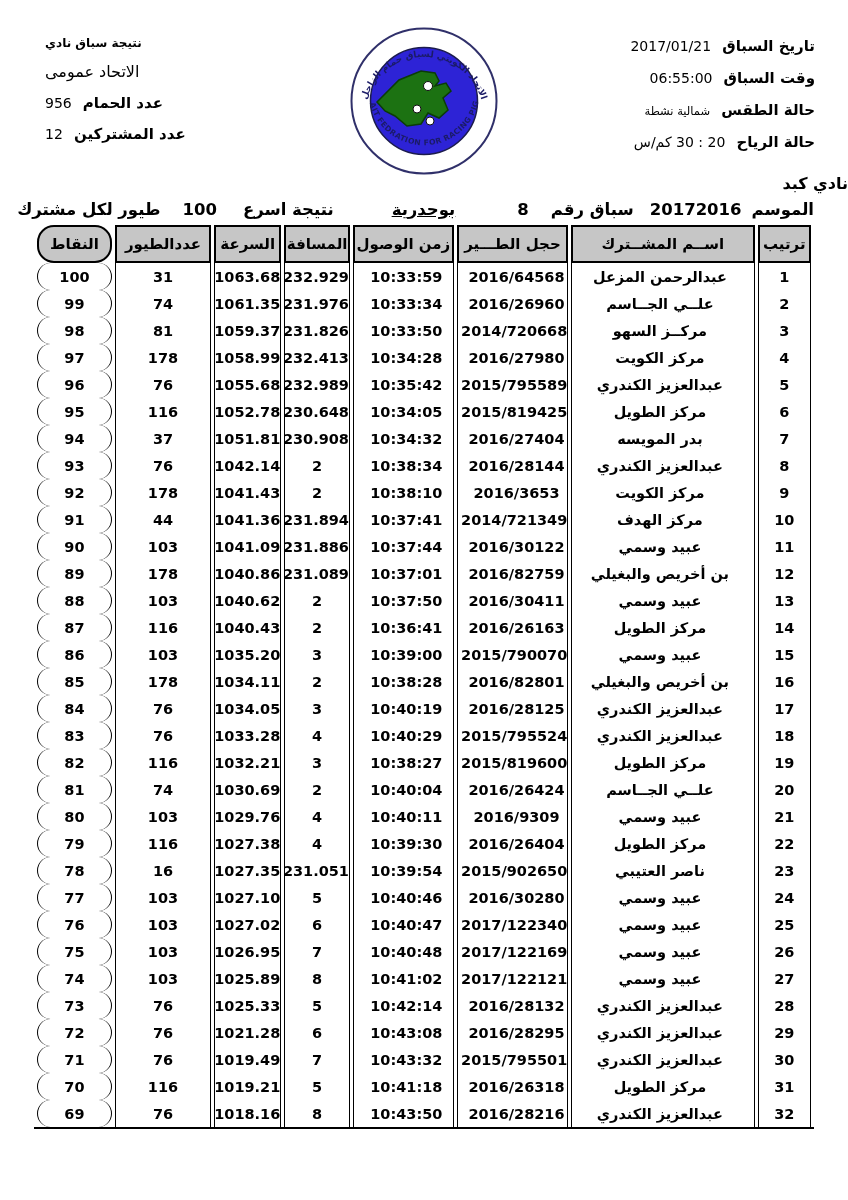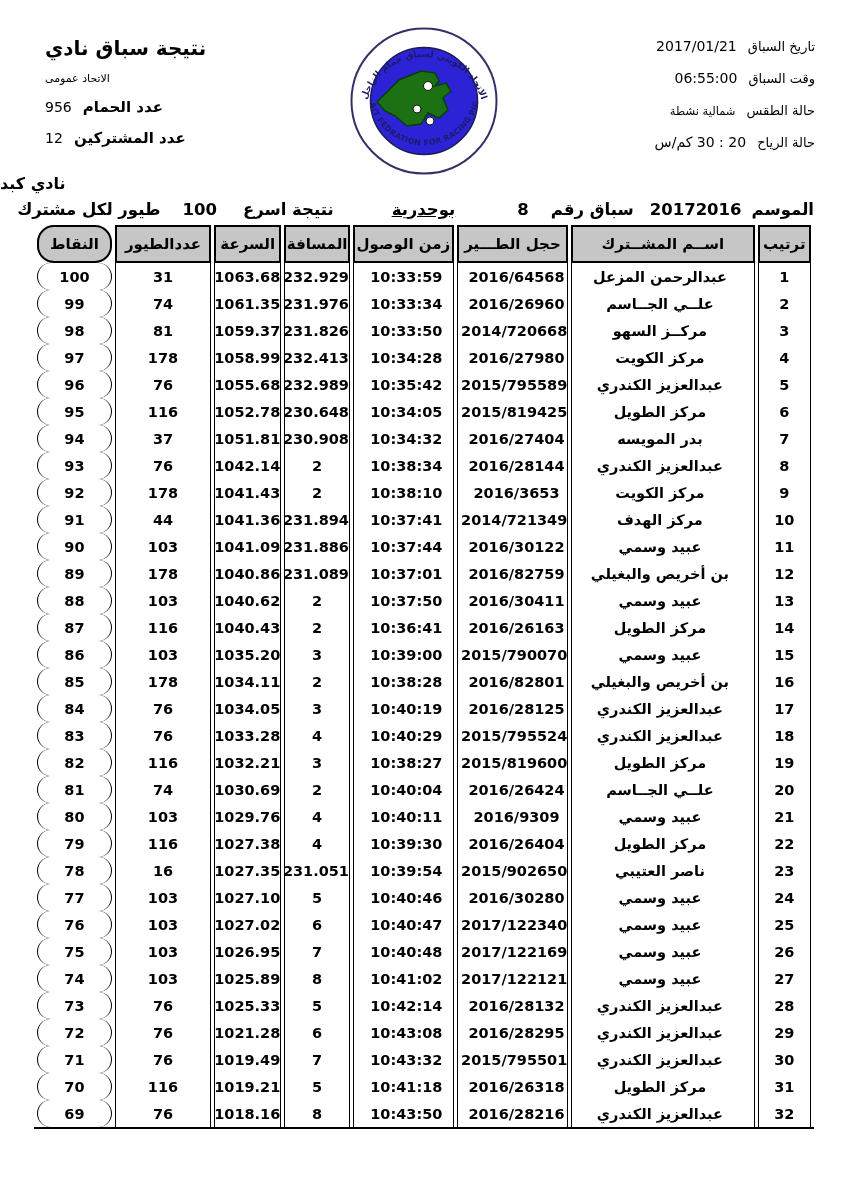--- a/index.html
+++ b/index.html
@@ -8,35 +8,35 @@
     width:848px; height:1200px;
     font-family:"DejaVu Sans", sans-serif;
     color:#000; direction:rtl; overflow:hidden;
   }
   .page { position:relative; width:848px; height:1200px; }
 
   
   .hdr { position:relative; height:172px; }
   .hdr-right { position:absolute; top:36px; right:33px; text-align:right; }
   .hdr-right .info-row { margin-bottom:13px; white-space:nowrap; }
-  .hdr-right .lbl { font-weight:normal; font-size:13px; }
+  .hdr-right .lbl { font-weight:bold; font-size:15px; }
   .hdr-right .val { font-size:14px; margin-right:6px; }
   .hdr-right .val.small { font-size:11.5px; }
 
   .hdr-left { position:absolute; top:36px; left:45px; width:192px; text-align:left; direction:rtl; }
   .hdr-left > div { margin-bottom:12px; white-space:nowrap; text-align:left; }
-  .hl-title { font-weight:bold; font-size:20px; }
-  .hl-sub   { font-size:11px; }
+  .hl-title { font-weight:bold; font-size:12px; }
+  .hl-sub   { font-size:16px; }
   .hdr-left .lbl { font-weight:bold; font-size:15px; }
   .hdr-left .val { font-size:14px; margin-right:6px; }
 
   .logo-wrap { position:absolute; top:26px; left:50%; transform:translateX(-50%); width:150px; height:150px; }
 
   
-  .club-title { text-align:left; font-weight:bold; font-size:16px; margin-top:2px; }
+  .club-title { text-align:right; font-weight:bold; font-size:16px; margin-top:2px; }
   .season-row {
     width:780px; margin:7px auto 6px auto;
     display:flex; align-items:baseline; direction:rtl;
     font-weight:bold; font-size:16.5px; white-space:nowrap;
   }
   .season-row span { display:inline-block; }
   .g8{margin-left:10px;} .g15{margin-left:16px;text-align:right;} .g20{margin-left:22px;}
   .g55{margin-left:58px;text-decoration:underline;} .g60{margin-left:62px;} .g25{margin-left:26px;}
 
   

